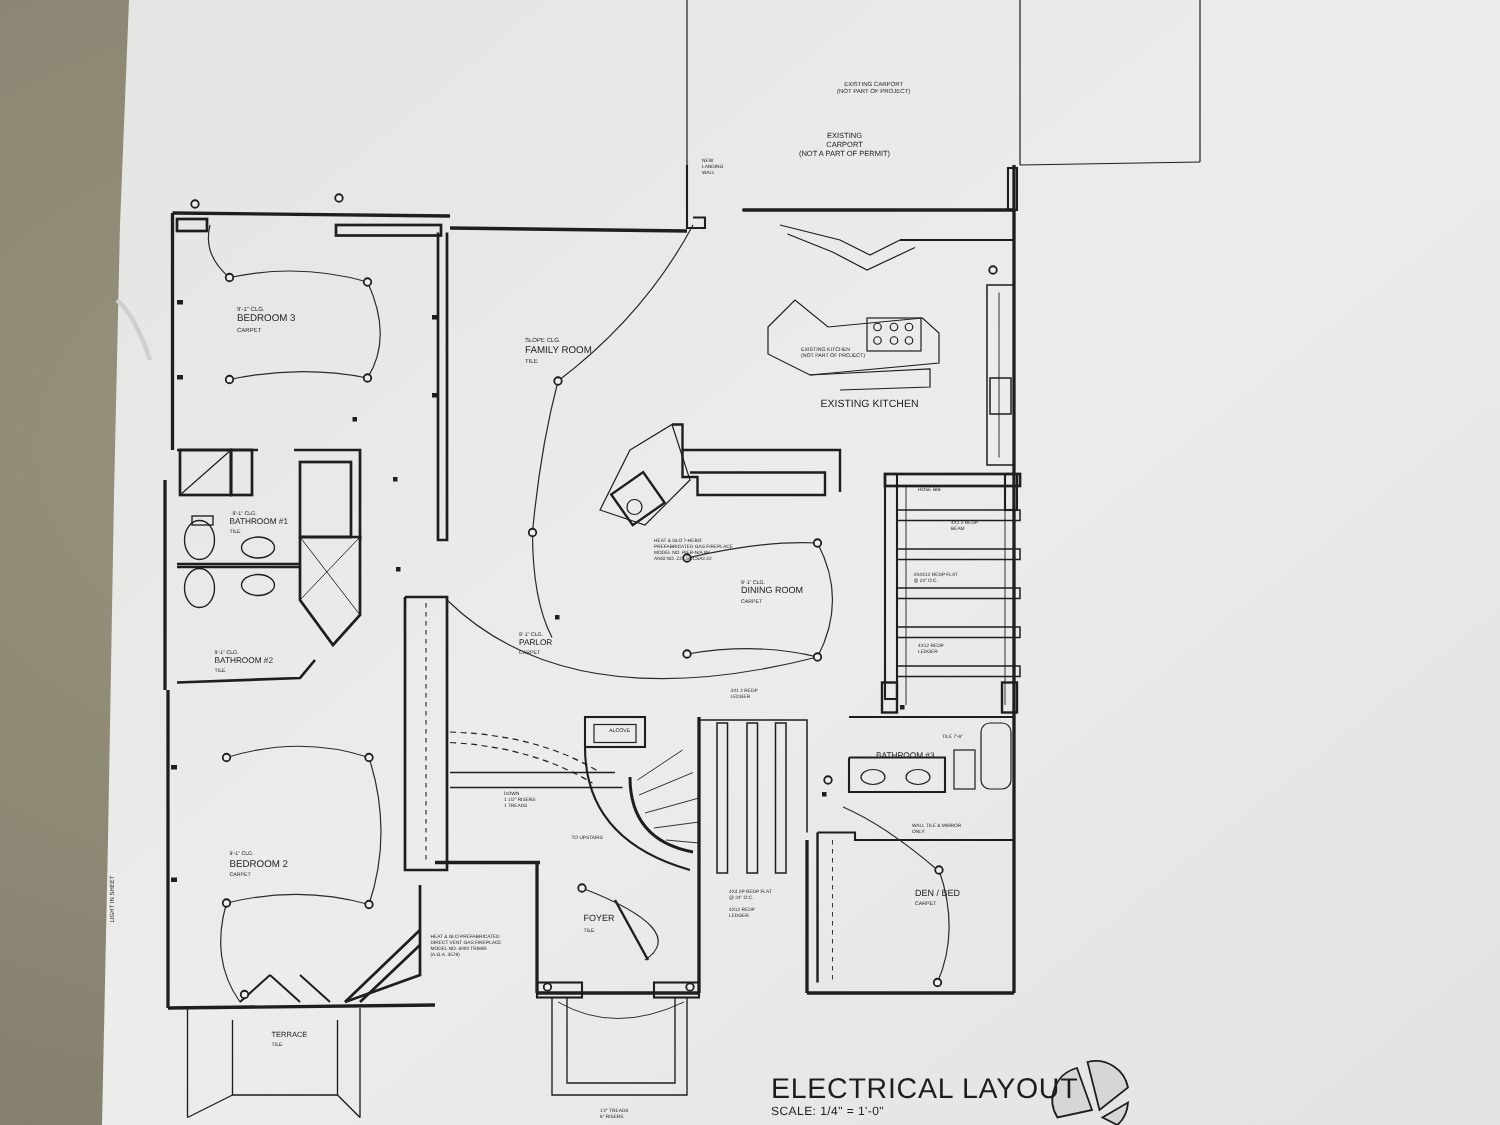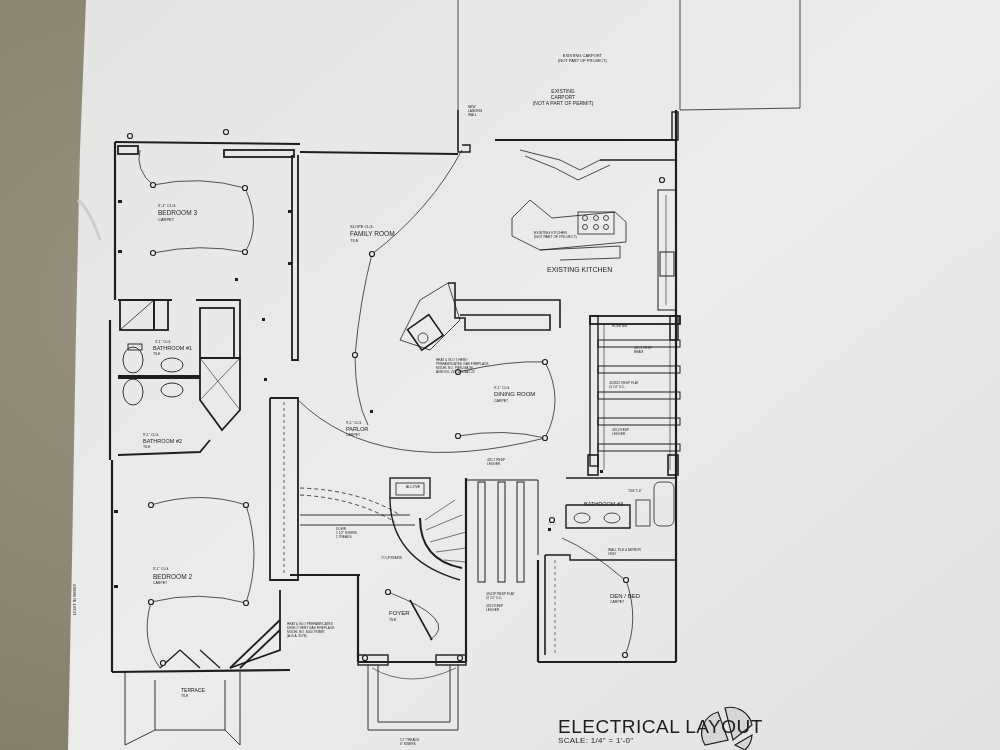--- a/index.html
+++ b/index.html
@@ -13,21 +13,21 @@
       background:
         radial-gradient(ellipse at 30% 40%, #9a947f 0%, #8a8572 60%, #7d7866 100%);
     }
     .paper {
       position:absolute; left:0; top:0; width:1000px; height:750px;
     }
     svg { position:absolute; left:0; top:0; }
     .lbl { font-family:"Liberation Sans", sans-serif; fill:#222; }
     .title-block {
       position:absolute; left:514px; top:716px;
-      color:#1d1d1d; font-family:"Liberation Sans", sans-serif;margin-left:44px;
+      color:#1d1d1d; font-family:"Liberation Sans", sans-serif;
     }
     .title-main { font-size:19px; letter-spacing:0.5px; line-height:22px; }
     .title-scale { font-size:8px; letter-spacing:0.3px; margin-top:-2px; }
   </style>
 </head>
 <body>
 
 <div class="floor"></div>
 
 <svg class="paper" width="1000" height="750" viewBox="0 0 1000 750">

